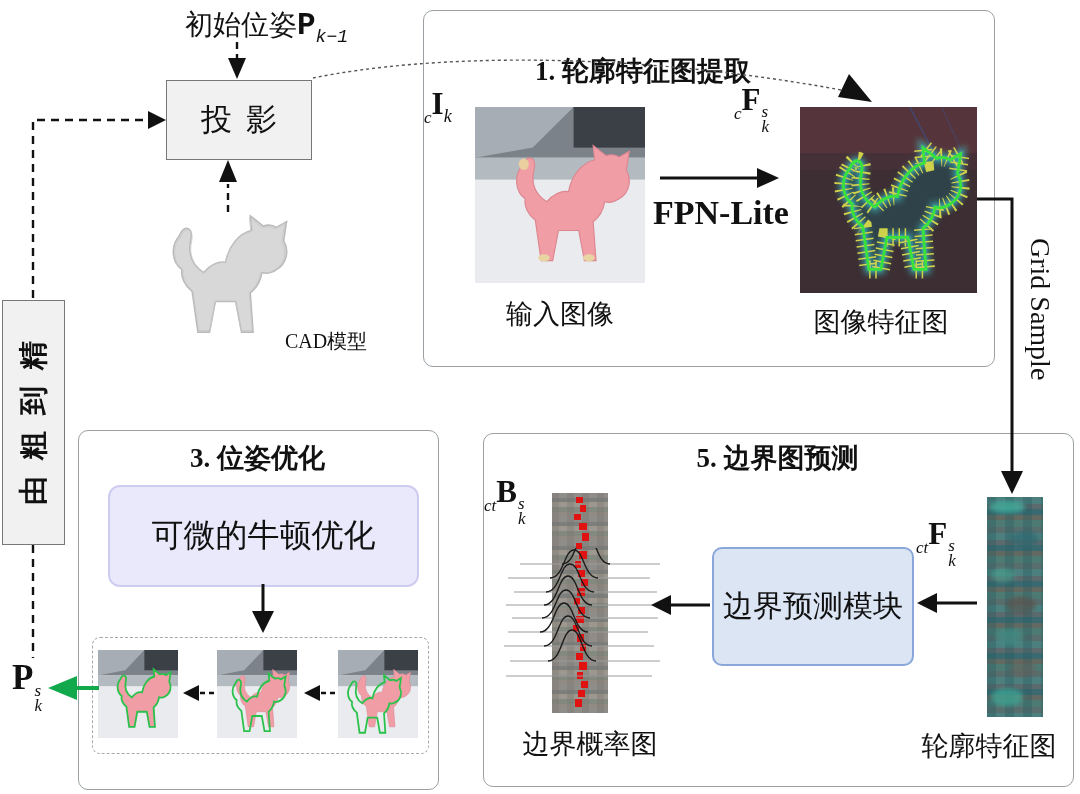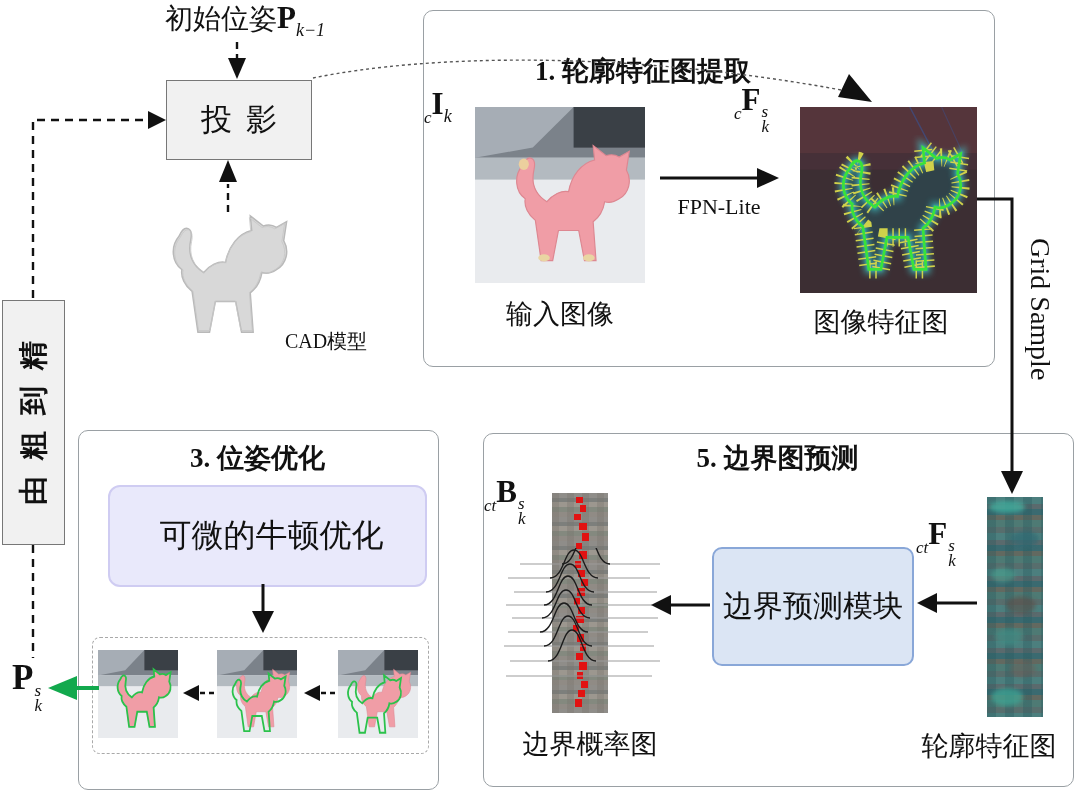--- a/index.html
+++ b/index.html
@@ -31,24 +31,24 @@
   }
   
   .module-box {
     position:absolute; z-index:2; display:flex; align-items:center; justify-content:center;
     background:var(--stage-module-fill,#dbe5f4); border:2px solid var(--stage-module-border,#89a7d8);
     border-radius:10px; font-size:30px;
   }
   .newton-box {
     position:absolute; z-index:2; display:flex; align-items:center; justify-content:center;
     background:var(--newton-fill,#e9e9fb); border:2px solid var(--newton-border,#cfccf2);
-    border-radius:12px; font-size:32px;padding-left:8px;
+    border-radius:12px; font-size:32px;
   }
   .caption { position:absolute; z-index:2; font-size:27px; text-align:center; white-space:nowrap; }
-  .latin-label { position:absolute; z-index:2; font-size:22px; text-align:center; white-space:nowrap; }
+  .latin-label { position:absolute; z-index:2; font-size:34px; text-align:left; white-space:nowrap;font-weight:bold; }
   .vtext {
     position:absolute; z-index:2; writing-mode:vertical-rl; font-size:28px; white-space:nowrap;
   }
   
   .mlabel { position:absolute; z-index:2; white-space:nowrap; }
   .mpre  { font-style:italic; font-size:17px; vertical-align:-9px; }
   .mmain { font-weight:bold; font-size:31px; }
   .mmain.big { font-size:35px; }
   .mstack {
     display:inline-flex; flex-direction:column; font-style:italic; font-size:17px;
@@ -105,21 +105,21 @@
   </svg>
 
   <div class="panel" style="left:423px;top:10px;width:570px;height:355px;"></div>
   <div class="panel" style="left:483px;top:433px;width:589px;height:352px;"></div>
   <div class="panel" style="left:78px;top:430px;width:359px;height:358px;"></div>
 
   <div class="panel-title" style="left:433px;top:20px;width:420px;margin-top:33px;">1. 轮廓特征图提取</div>
   <div class="panel-title" style="left:483px;top:440px;width:589px;">5. 边界图预测</div>
   <div class="panel-title" style="left:78px;top:440px;width:359px;">3. 位姿优化</div>
 
-  <div class="mlabel" style="left:142px;top:0;width:206px;text-align:center;">
+  <div class="mlabel" style="left:142px;top:6px;width:206px;text-align:right;font-family:Liberation Mono, monospace;">
     <span class="cn">初始位姿</span><span class="mmain">P</span><span class="msubonly">k−1</span>
   </div>
 
   <div class="gray-box" style="left:166px;top:80px;width:144px;height:78px;">
     <span class="proj-text">投影</span>
   </div>
 
   <svg class="photo" style="left:163px;top:203px;" width="128" height="142" viewBox="10 6 88 84">
     <use href="#catPath" fill="#d8d8d8" stroke="#b9b9b9" stroke-width="1"></use>
     <use href="#catPath" fill="none" stroke="#c7c7c7" stroke-width="0.6" transform="translate(1.5,1.5) scale(0.97)"></use>

